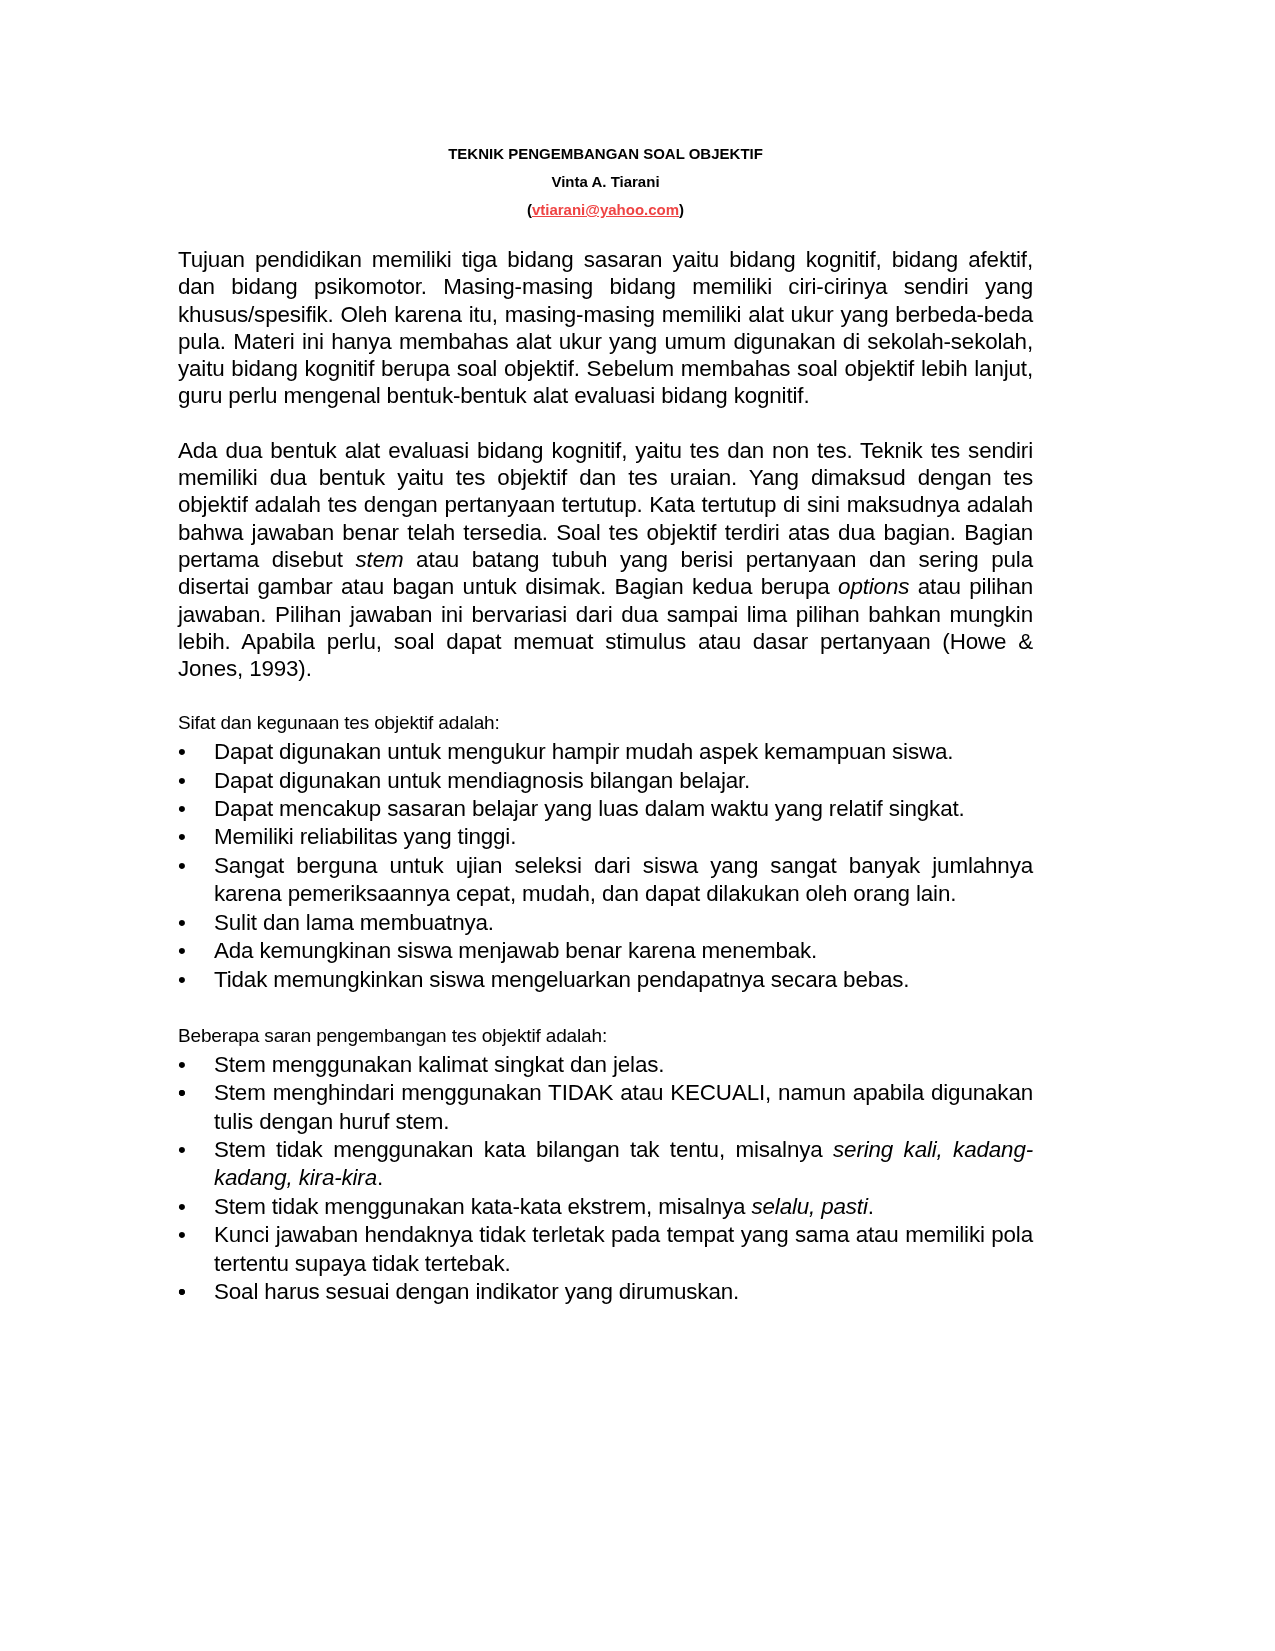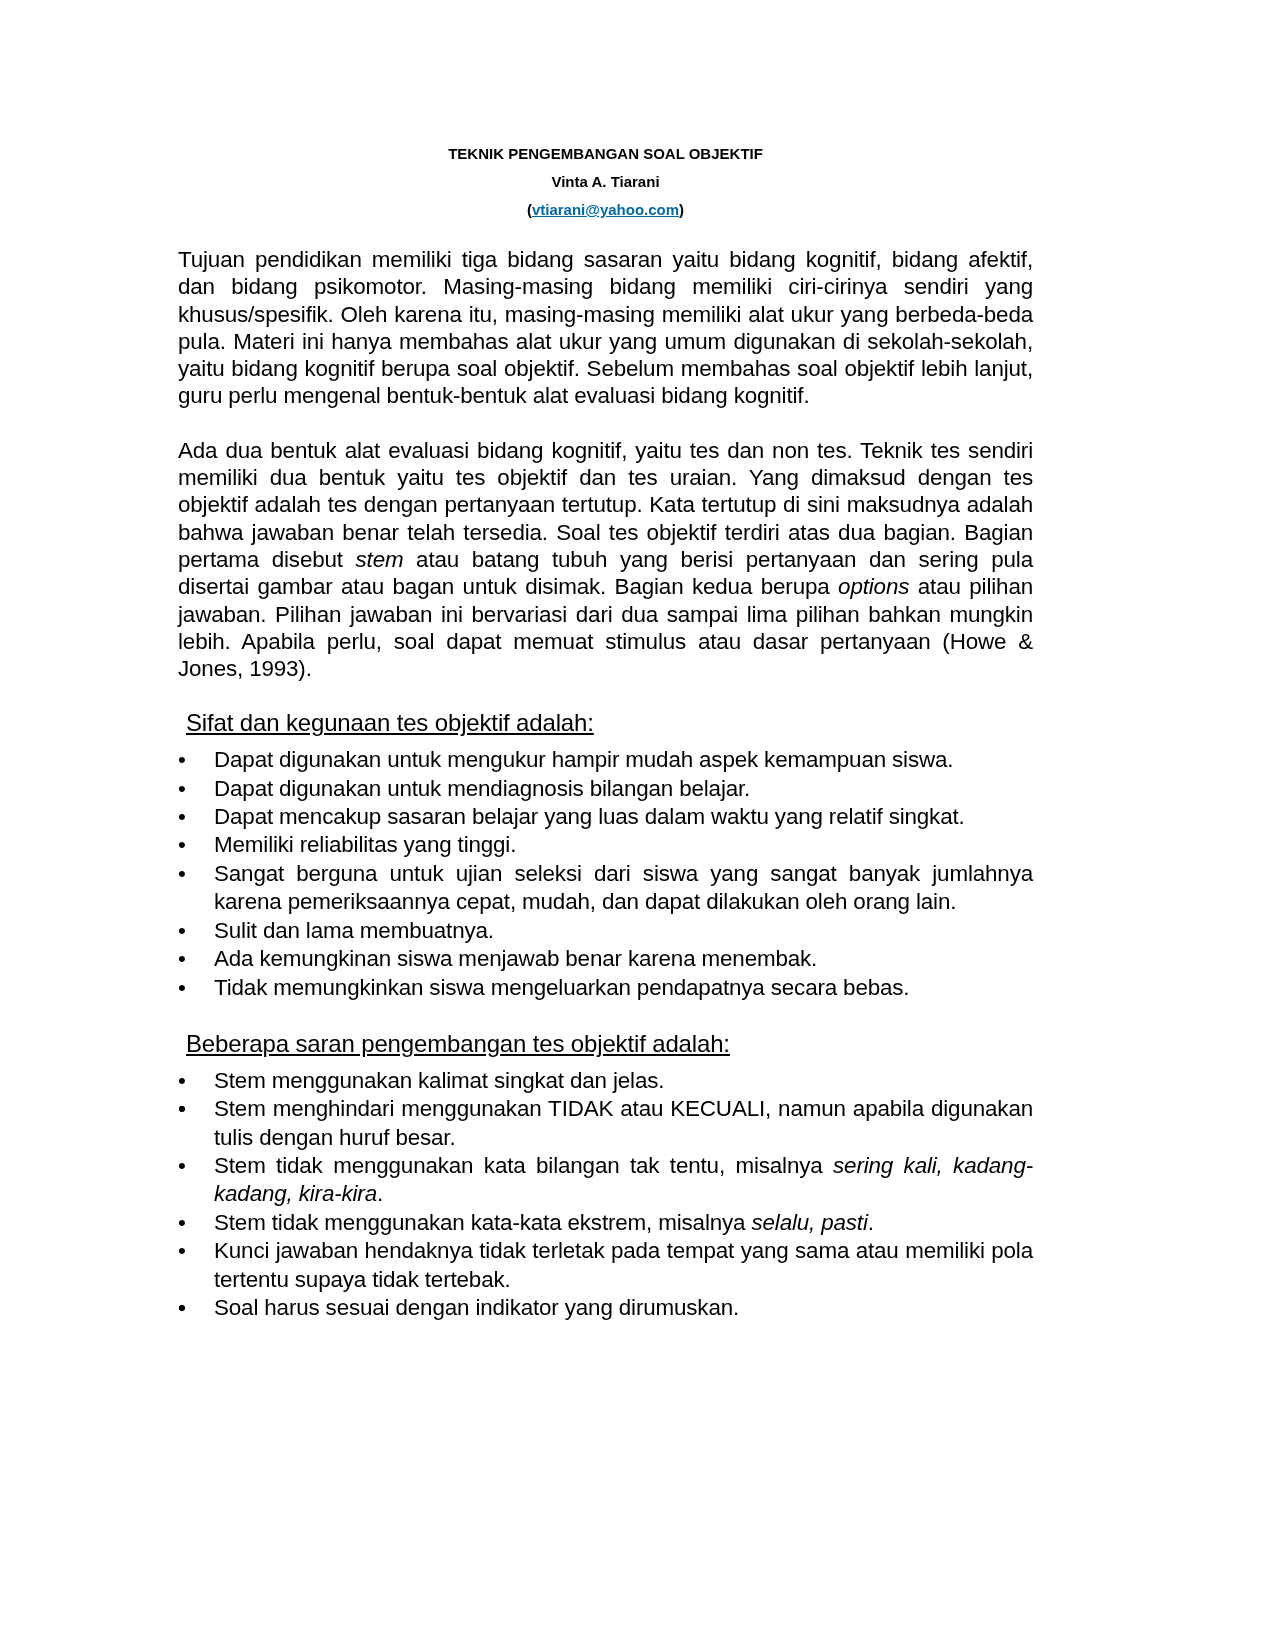--- a/index.html
+++ b/index.html
@@ -25,36 +25,35 @@
       text-align: center;
       font-weight: bold;
       font-size: 15px;
       line-height: 28px;
       margin: 0 0 22px 0;
     }
     .header .line {
       display: block;
     }
     .header a {
-      color: #0369a1;
+      color: #ef4444;
       text-decoration: underline;
     }
     .para {
       font-size: 22.4px;
       line-height: 27.3px;
       text-align: justify;
       margin: 16px 0 27px 0;
       letter-spacing: -0.15px;
     }
     .list-intro {
-      font-size: 24px;
+      font-size: 19px;
       line-height: 28.8px;
-      margin: 8px;
+      margin: 0;
       letter-spacing: -0.15px;
-      text-decoration: underline;
     }
     ul.bullets {
       list-style: none;
       margin: 0 0 28px 0;
       padding: 0;
     }
     ul.bullets li {
       position: relative;
       padding-left: 36px;
       font-size: 22.4px;
@@ -95,21 +94,21 @@
     <li><span class="bullet">•</span><span>Sangat berguna untuk ujian seleksi dari siswa yang sangat banyak jumlahnya karena pemeriksaannya cepat, mudah, dan dapat dilakukan oleh orang lain.</span></li>
     <li><span class="bullet">•</span><span>Sulit dan lama membuatnya.</span></li>
     <li><span class="bullet">•</span><span>Ada kemungkinan siswa menjawab benar karena menembak.</span></li>
     <li><span class="bullet">•</span><span>Tidak memungkinkan siswa mengeluarkan pendapatnya secara bebas.</span></li>
   </ul>
 
   <p class="list-intro">Beberapa saran pengembangan tes objektif adalah:</p>
   <ul class="bullets">
     <li><span class="bullet">•</span><span>Stem menggunakan kalimat singkat dan jelas.</span></li>
     <li><span class="bullet">•</span></li>
-    <li><span class="bullet">•</span><span>Stem menghindari menggunakan TIDAK atau KECUALI, namun apabila digunakan tulis dengan huruf besar.</span></li>
+    <li><span class="bullet">•</span><span>Stem menghindari menggunakan TIDAK atau KECUALI, namun apabila digunakan tulis dengan huruf stem.</span></li>
     <li><span class="bullet">•</span><span>Stem tidak menggunakan kata bilangan tak tentu, misalnya </span><em>sering kali, kadang-kadang, kira-kira</em><span>.</span></li>
     <li><span class="bullet">•</span><span>Stem tidak menggunakan kata-kata ekstrem, misalnya </span><em>selalu, pasti</em><span>.</span></li>
     <li><span class="bullet">•</span><span>Kunci jawaban hendaknya tidak terletak pada tempat yang sama atau memiliki pola tertentu supaya tidak tertebak.</span></li>
     <li><span class="bullet">•</span></li>
     <li><span class="bullet">•</span><span>Soal harus sesuai dengan indikator yang dirumuskan.</span></li>
   </ul>
 
 </div>
 
 </body></html>

